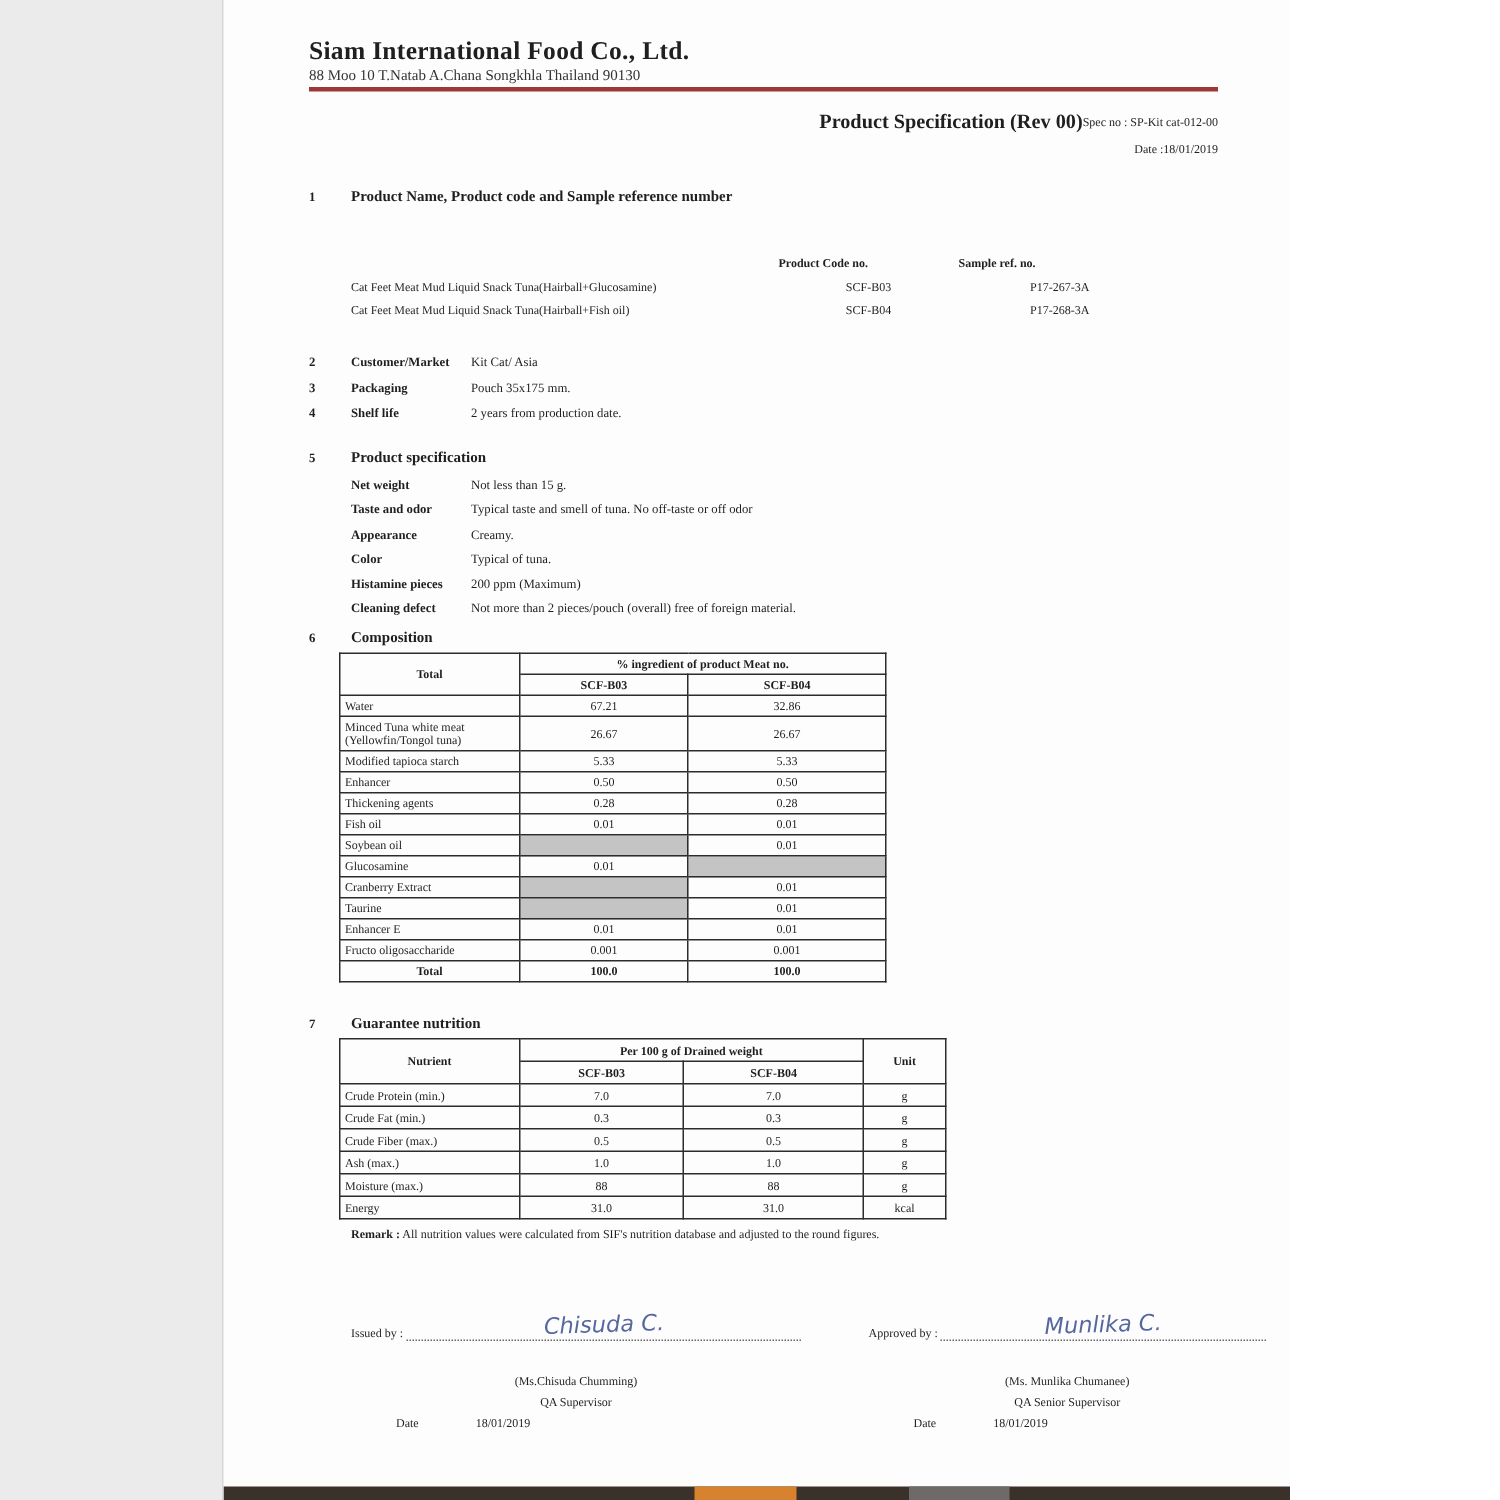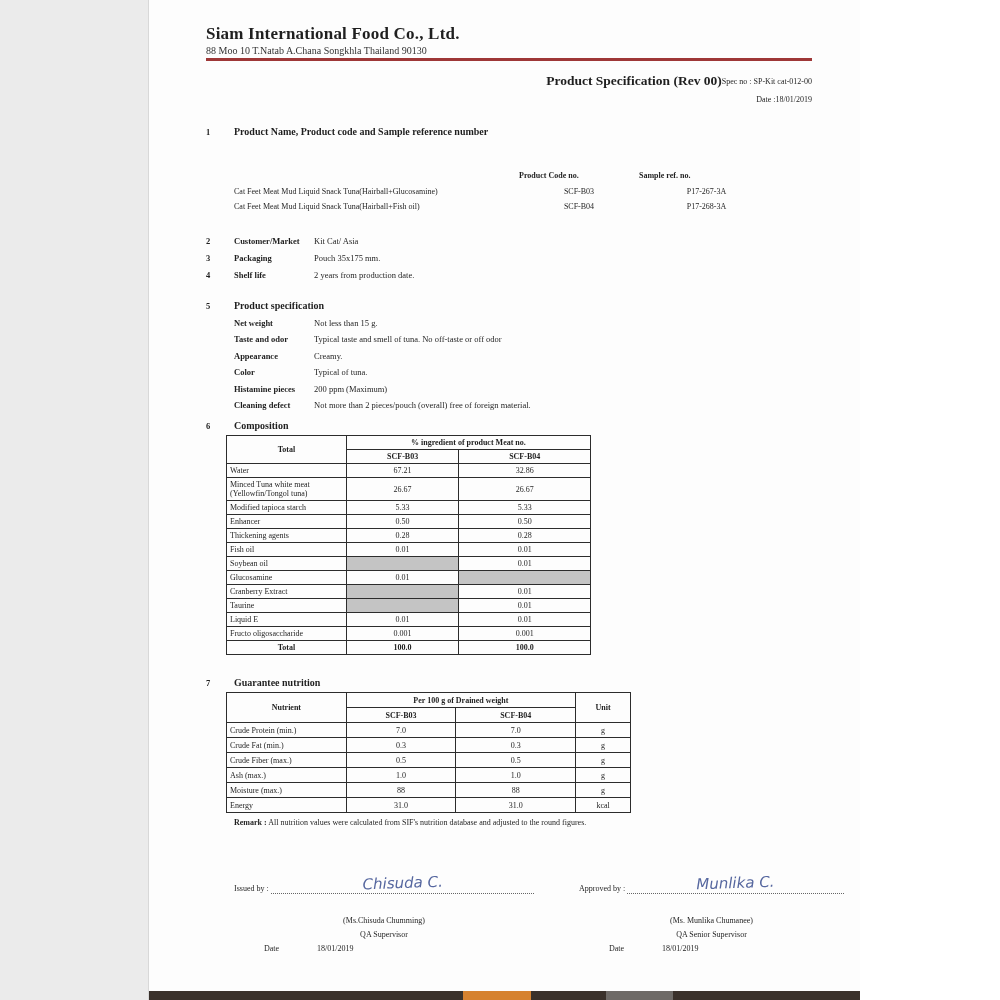--- a/index.html
+++ b/index.html
@@ -233,21 +233,21 @@
         <td class="name">Cranberry Extract</td>
         <td class="val" style="background-color: rgb(196, 196, 196);"></td>
         <td class="val">0.01</td>
       </tr>
       <tr>
         <td class="name">Taurine</td>
         <td class="val" style="background-color: rgb(196, 196, 196);"></td>
         <td class="val">0.01</td>
       </tr>
       <tr>
-        <td class="name">Liquid E</td>
+        <td class="name">Enhancer E</td>
         <td class="val">0.01</td>
         <td class="val">0.01</td>
       </tr>
       <tr>
         <td class="name">Fructo oligosaccharide</td>
         <td class="val">0.001</td>
         <td class="val">0.001</td>
       </tr>
       <tr>
         <td class="total">Total</td>

